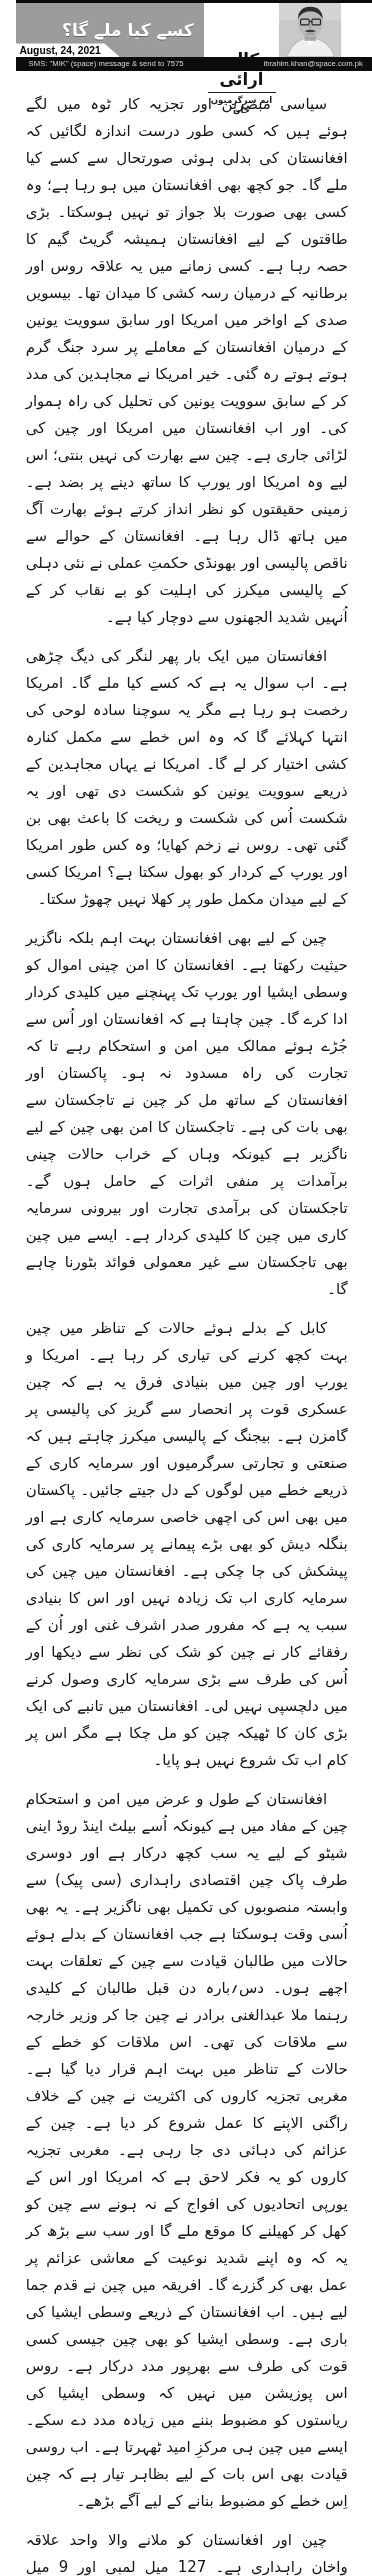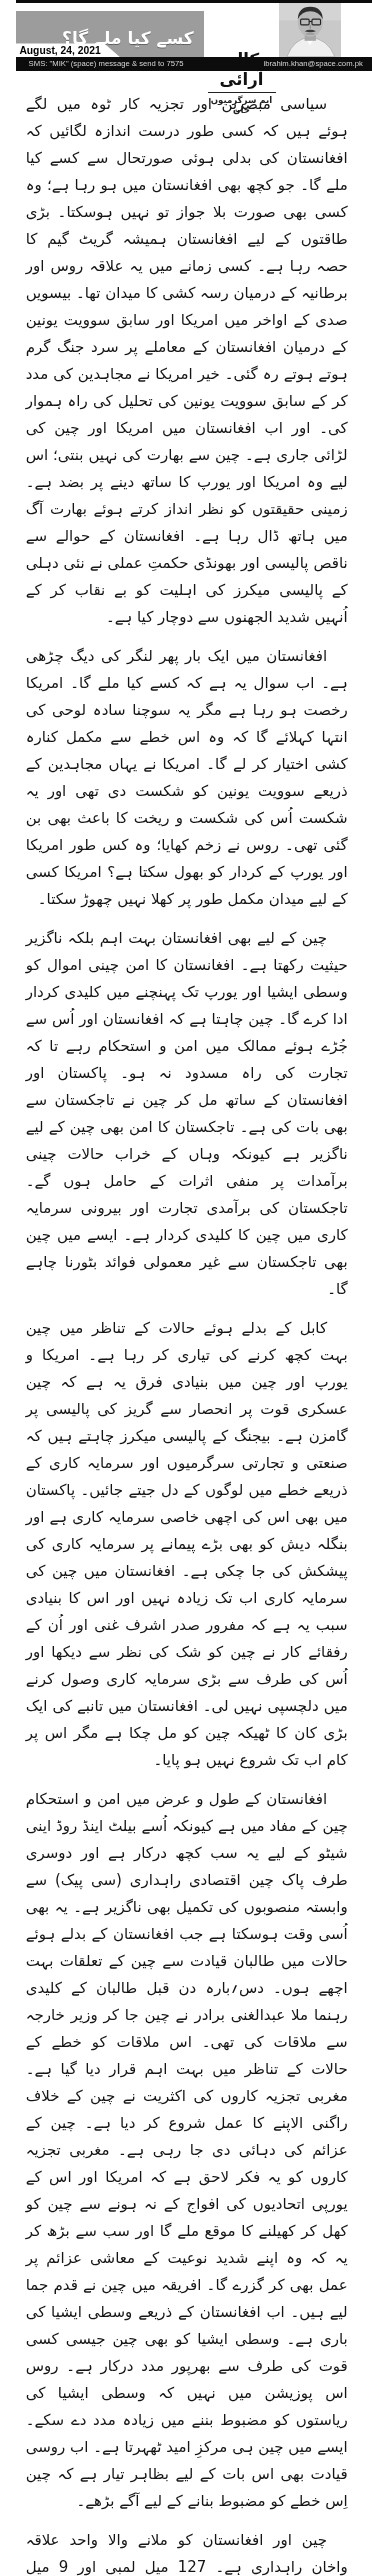--- a/index.html
+++ b/index.html
@@ -2,21 +2,21 @@
 <html lang="ur" style="font-size:9.2px"><head>
 <meta charset="utf-8">
 <style>
   html,body{margin:0;padding:0;background:#ffffff;}
   .page{width:372px;height:2576px;position:relative;overflow:hidden;background:#fff;
         font-family:"Liberation Sans",sans-serif;}
   
   .top-rule{position:absolute;left:16px;top:0;width:356px;height:3.4px;background:#0c0c0c;}
   .header-main{position:absolute;left:16px;top:3.4px;width:356px;height:54px;display:flex;}
   .title-box{width:188px;height:54px;background:#9c9c9c;display:flex;align-items:center;
-             justify-content:flex-end;padding-right:10.3px;box-sizing:border-box;margin-top:8px;}
+             justify-content:flex-end;padding-right:10.3px;box-sizing:border-box;}
   .page-title{color:#ffffff;font-family:"DejaVu Sans",sans-serif;font-size:17px;font-weight:bold;
               direction:rtl;white-space:nowrap;text-shadow:0 0.6px 0.6px rgba(0,0,0,.35);}
   .brand-box{width:75px;height:54px;background:#ffffff;text-align:center;box-sizing:border-box;
              padding-top:5.7px;direction:rtl;margin-top:41px;}
   .brand-title{font-family:"DejaVu Sans",sans-serif;font-size:16.6px;font-weight:bold;color:#111;
                line-height:19.5px;letter-spacing:-0.6px;}
   .brand-rule{width:68px;height:1.1px;background:#222;margin:2.9px auto 2.3px auto;}
   .brand-author{font-family:"DejaVu Sans",sans-serif;font-size:8.6px;color:#222;font-weight:bold;}
   .photo-box{width:62px;height:54px;overflow:hidden;background:#c9c9c9;}
   .date-badge{position:absolute;left:0;top:40px;height:16px;background:#ffffff;color:#000;

